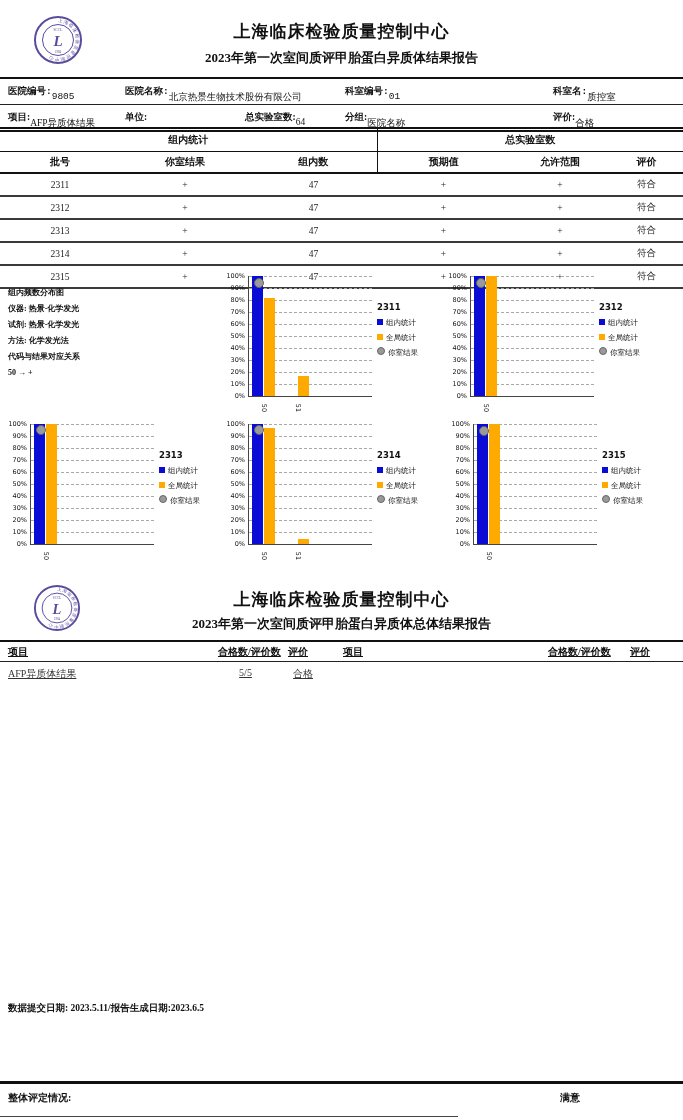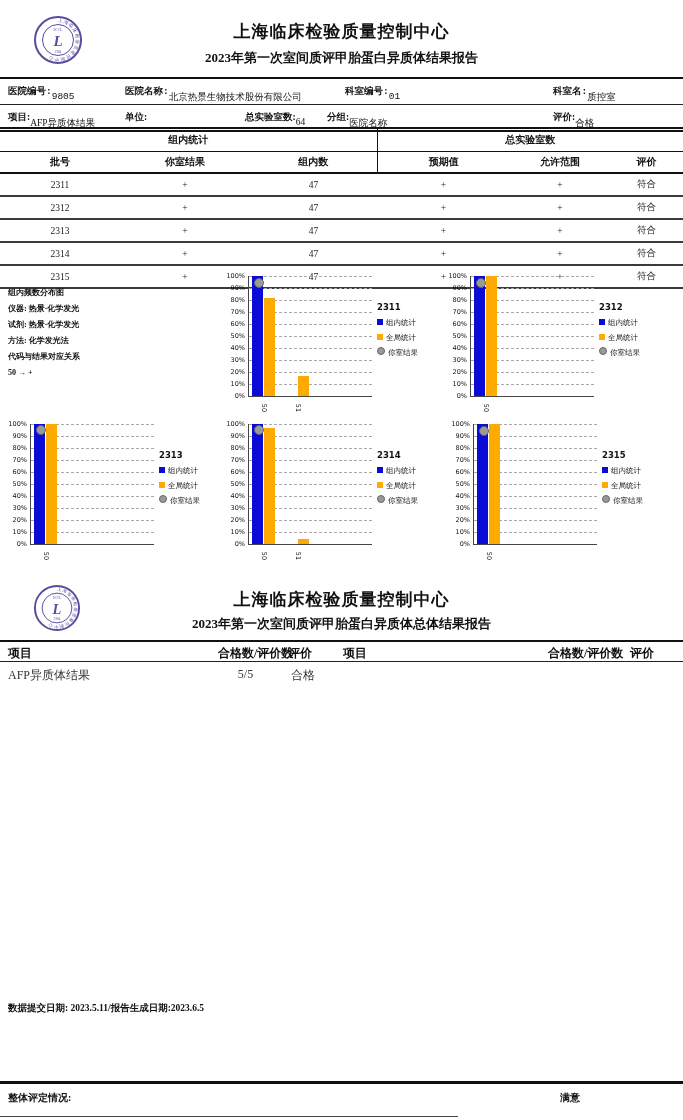--- a/index.html
+++ b/index.html
@@ -33,21 +33,21 @@
   .xtick{position:absolute;font-size:6.5px;color:#111;width:16px;text-align:center;transform:rotate(90deg);}
   .dot{position:absolute;width:8px;height:8px;border-radius:50%;background:#9a9a9a;border:1px solid #666;}
   .legend{position:absolute;left:155px;top:28px;font-size:7.5px;line-height:15px;white-space:nowrap;}
   .legend .ltitle{font-weight:bold;font-size:8.5px;}
   .lswatch{display:inline-block;width:6px;height:6px;margin-right:3px;}
   .lcirc{display:inline-block;width:6px;height:6px;margin-right:3px;border-radius:50%;background:#9a9a9a;border:1px solid #666;}
   
   .t2{position:absolute;left:0;width:683px;}
   .t2-head{position:relative;height:19px;border-top:2px solid #111;border-bottom:1px solid #222;}
   .t2-row{position:relative;height:20px;}
-  .t2 span{position:absolute;font-size:12px;white-space:nowrap;}
+  .t2 span{position:absolute;font-size:10px;white-space:nowrap;text-decoration:underline;}
   .t2-head span{font-weight:bold;top:3px;}
   .t2-row span{top:5px;}
   
   .date-line{position:absolute;left:8px;top:1002px;font-size:9.5px;font-weight:bold;}
   .assess{position:absolute;left:0;top:1081px;width:683px;border-top:3px solid #111;height:30px;}
   .assess span{position:absolute;top:7px;font-size:10px;font-weight:bold;}
   .bottom-line{position:absolute;left:0;top:1116px;width:458px;border-top:1.5px solid #444;}
 </style>
 </head>
 <body>
@@ -72,21 +72,21 @@
     <div class="info-row first">
       <span style="left:8px;"><b class="lbl">医院编号:</b> <span>9805</span></span>
       <span style="left:125px;"><b class="lbl">医院名称:</b> <span>北京热景生物技术股份有限公司</span></span>
       <span style="left:345px;"><b class="lbl">科室编号:</b> <span>01</span></span>
       <span style="left:553px;"><b class="lbl">科室名:</b> <span>质控室</span></span>
     </div>
     <div class="info-row">
       <span style="left:8px;"><b class="lbl">项目:</b> <span>AFP异质体结果</span></span>
       <span style="left:125px;"><b class="lbl">单位:</b> <span></span></span>
       <span style="left:245px;"><b class="lbl">总实验室数:</b> <span>64</span></span>
-      <span style="left:327px;"><b class="lbl">分组:</b> <span>医院名称</span></span>
+      <span style="left:345px;"><b class="lbl">分组:</b> <span>医院名称</span></span>
       <span style="left:553px;"><b class="lbl">评价:</b> <span>合格</span></span>
     </div>
   </div>
 
   <table class="stats">
     <colgroup>
         <col style="width:120px">
         <col style="width:130px">
         <col style="width:127px">
         <col style="width:133px">

